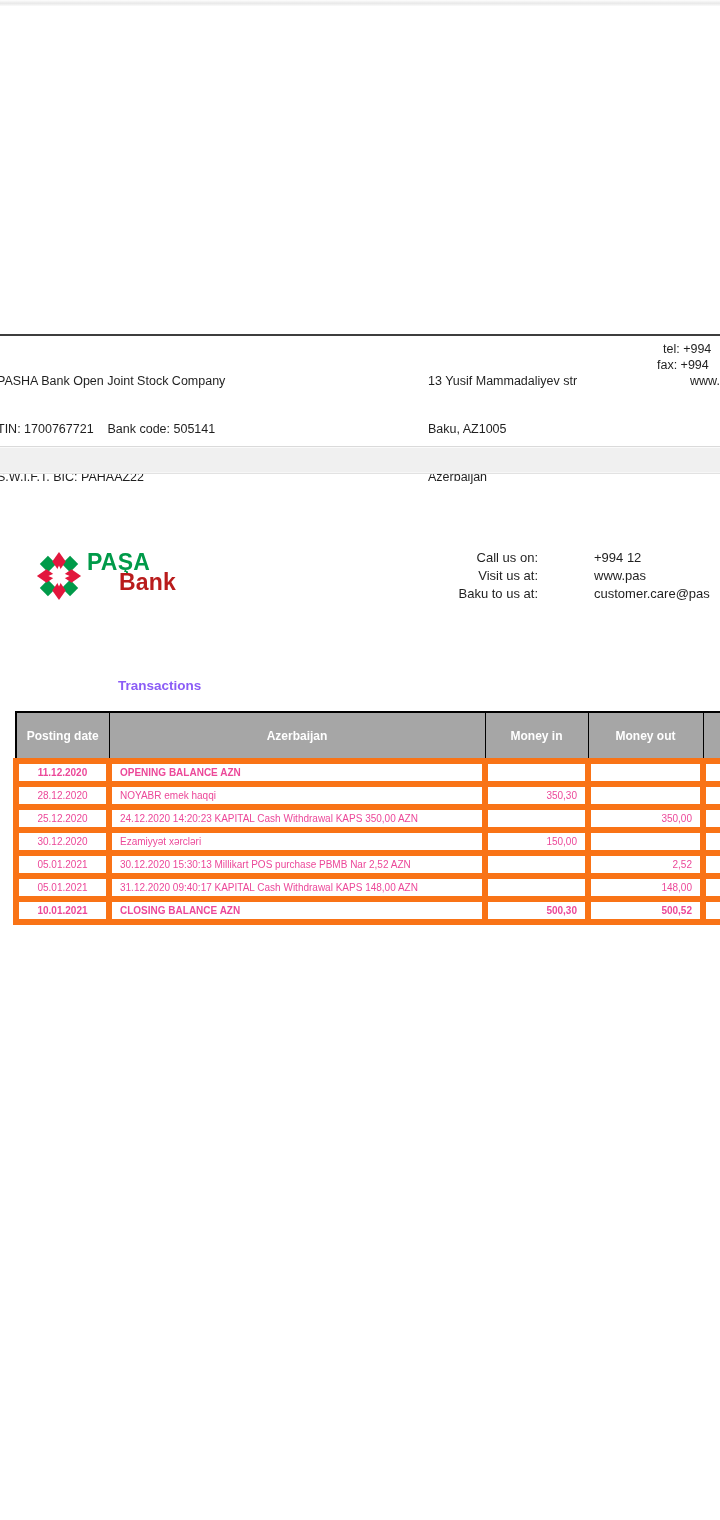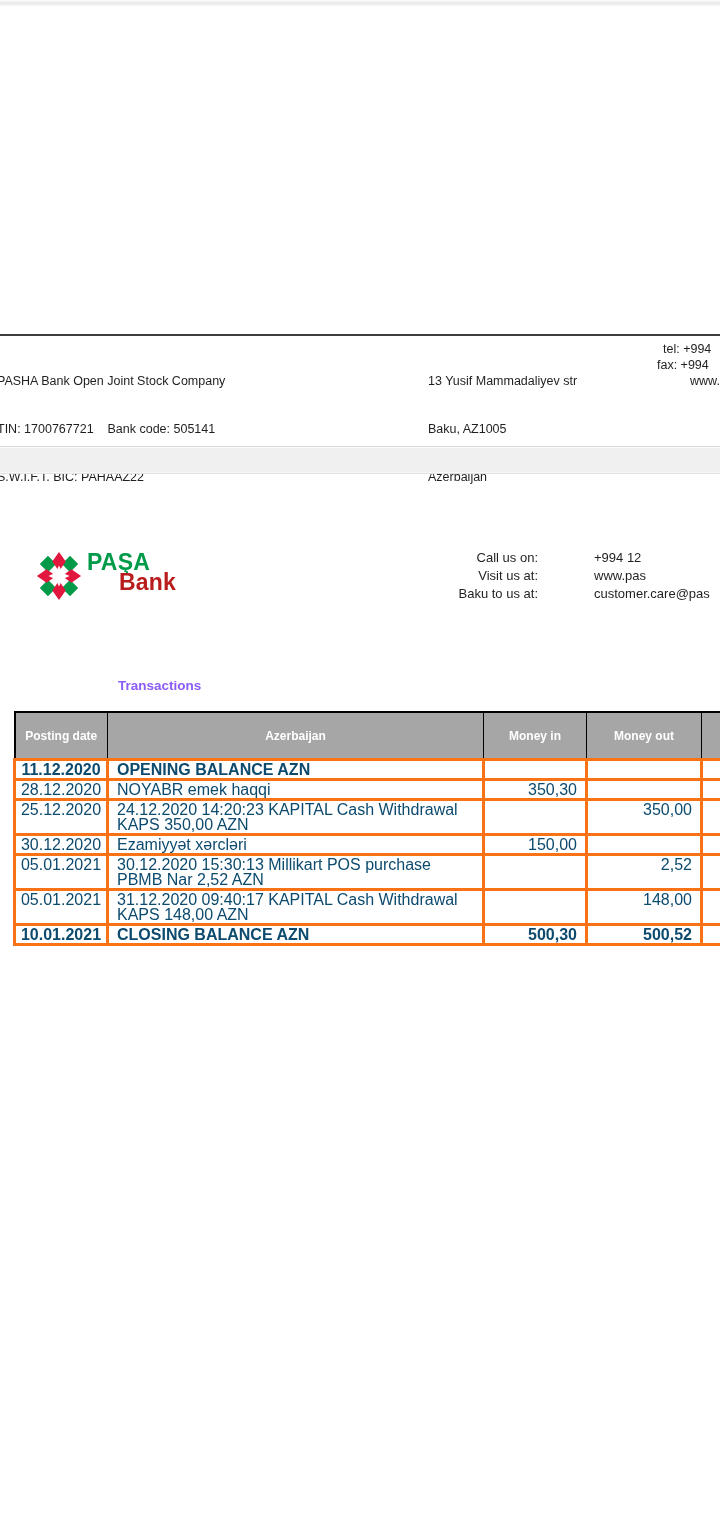--- a/index.html
+++ b/index.html
@@ -39,22 +39,22 @@
   .contact-0{top:550px;} .contact-1{top:568px;} .contact-2{top:586px;}
   
   .section-title{left:118px;top:678px;font-size:13.5px;font-weight:bold;color:#8b5cf6;}
   table.tx{position:absolute;left:13px;top:711px;width:747px;
     border-collapse:collapse;table-layout:fixed;
     border:2px solid #000;}
   table.tx th{
     background:#a6a6a6;color:#ffffff;font-weight:bold;font-size:12px;line-height:14px;
     border:1px solid #000;padding:9px 4px;height:27px;text-align:center;vertical-align:middle;}
   table.tx td{
-    border:3px solid #f97316;font-size:16px;line-height:15px;padding:1px 8px;
-    vertical-align:top;color:#0c4a6e;}
+    border:6px solid #f97316;font-size:10px;line-height:15px;padding:1px 8px;
+    vertical-align:top;color:#ec4899;}
   table.tx td.c-date{text-align:center;padding:1px 2px;}
   table.tx td.c-desc{text-align:left;}
   table.tx td.c-in,table.tx td.c-out{text-align:right;padding-left:20px;}
   tr.row-bold td{font-weight:bold;}
 </style>
 </head>
 <body>
 
 <div class="abs page-top-shadow"></div>
 

